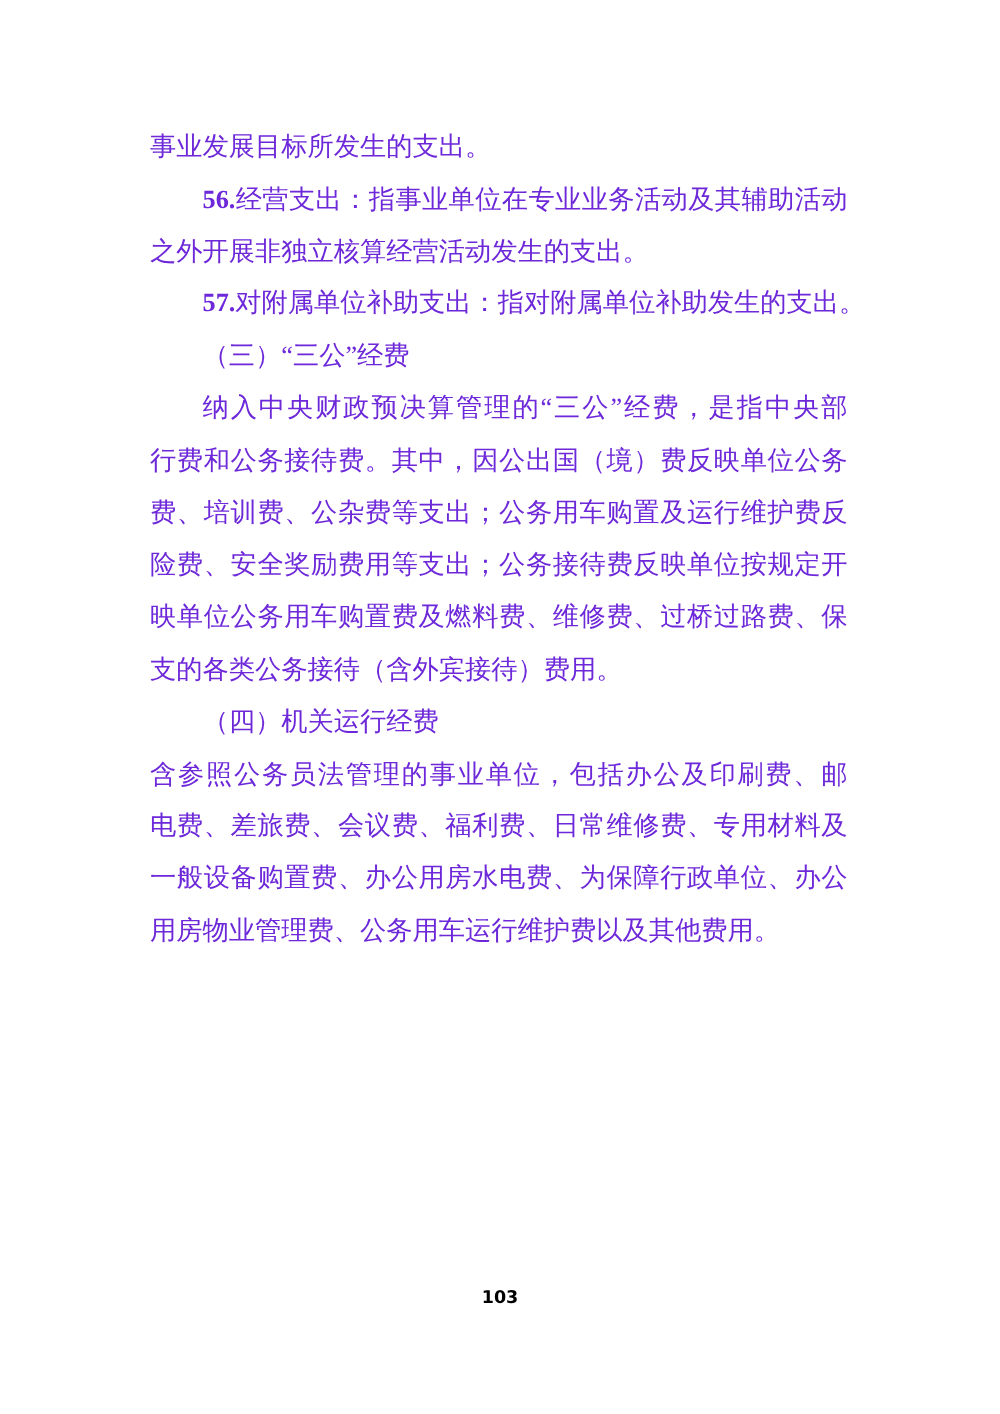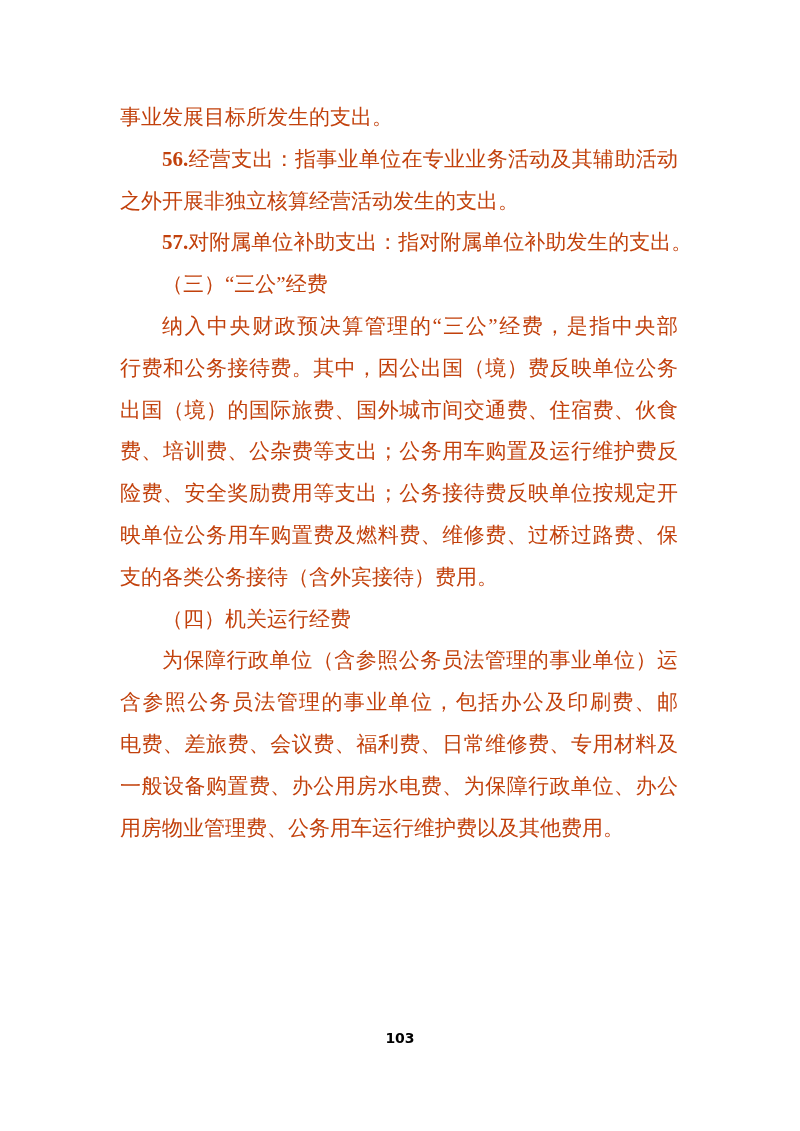--- a/index.html
+++ b/index.html
@@ -14,21 +14,21 @@
     background: #ffffff;
     overflow: hidden;
   }
   .doc-body {
     position: absolute;
     left: 120px;
     top: 97px;
     width: 558px;
     font-family: "Liberation Serif", "DejaVu Serif", serif;
     font-size: 21px;
-    color: #c2410c;
+    color: #6d28d9;
   }
   .line {
     height: 41.8px;
     line-height: 41.8px;
     white-space: nowrap;
     text-align: left;
   }
   .line.just {
     white-space: normal;
     text-align: justify;
@@ -57,26 +57,24 @@
 
 <div class="page">
   <main class="doc-body">
       <div class="line">事业发展目标所发生的支出。</div>
       <div class="line just ind"><b>56.</b>经营支出：指事业单位在专业业务活动及其辅助活动</div>
       <div class="line">之外开展非独立核算经营活动发生的支出。</div>
       <div class="line ind"><b>57.</b>对附属单位补助支出：指对附属单位补助发生的支出。</div>
       <div class="line ind">（三）“三公”经费</div>
       <div class="line just ind">纳入中央财政预决算管理的“三公”经费，是指中央部</div>
       <div class="line just">行费和公务接待费。其中，因公出国（境）费反映单位公务</div>
-      <div class="line just">出国（境）的国际旅费、国外城市间交通费、住宿费、伙食</div>
       <div class="line just">费、培训费、公杂费等支出；公务用车购置及运行维护费反</div>
       <div class="line just">险费、安全奖励费用等支出；公务接待费反映单位按规定开</div>
       <div class="line just">映单位公务用车购置费及燃料费、维修费、过桥过路费、保</div>
       <div class="line">支的各类公务接待（含外宾接待）费用。</div>
       <div class="line ind">（四）机关运行经费</div>
-      <div class="line just ind">为保障行政单位（含参照公务员法管理的事业单位）运</div>
       <div class="line just">含参照公务员法管理的事业单位，包括办公及印刷费、邮</div>
       <div class="line just">电费、差旅费、会议费、福利费、日常维修费、专用材料及</div>
       <div class="line just">一般设备购置费、办公用房水电费、为保障行政单位、办公</div>
       <div class="line">用房物业管理费、公务用车运行维护费以及其他费用。</div>
     </main>
   <footer class="page-number">103</footer>
 </div>
 
 </body></html>

